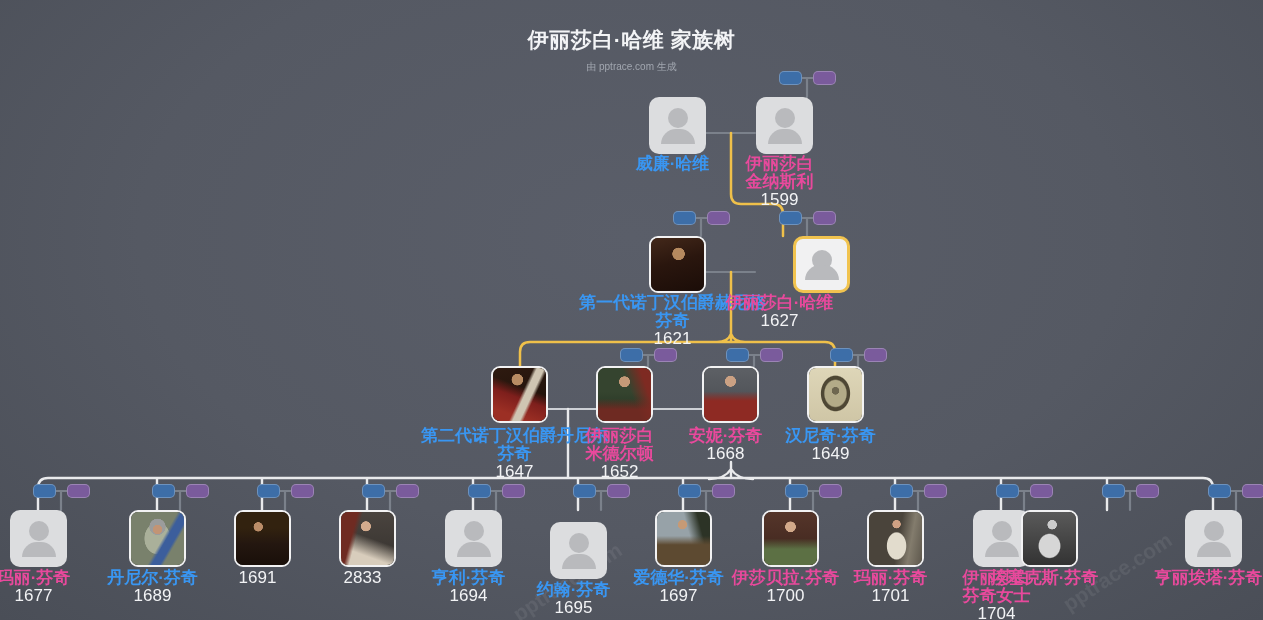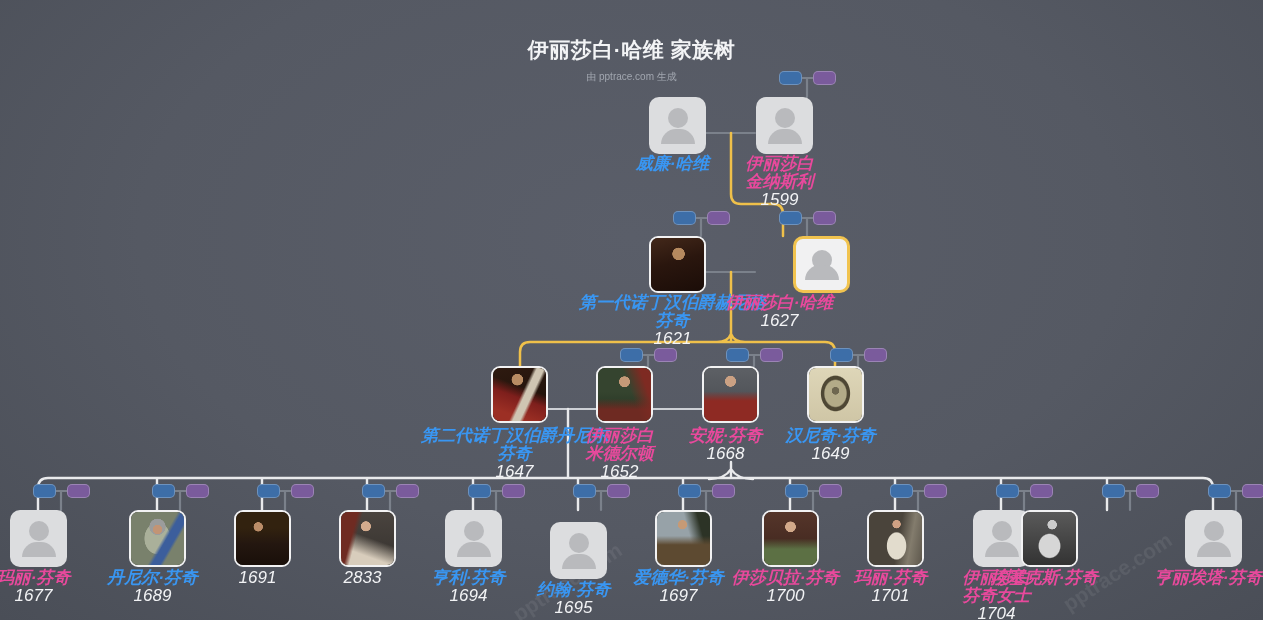--- a/index.html
+++ b/index.html
@@ -2,34 +2,34 @@
 <html style="--blue: #3996f2; --pink: #e8499c;"><head>
 <meta charset="utf-8">
 <style>
   html,body{margin:0;padding:0;background:#3e424b;}
   *{box-sizing:border-box;}
   .stage{
     position:relative;width:1263px;height:620px;overflow:hidden;
     background:radial-gradient(ellipse at 50% 38%, #5a5e69 0%, #555963 55%, #4a4e57 100%);
     font-family:"Liberation Sans","DejaVu Sans",sans-serif;
   }
-  .hdr{position:absolute;left:0;top:36px;width:100%;text-align:center;z-index:5;}
+  .hdr{position:absolute;left:0;top:26px;width:100%;text-align:center;z-index:5;}
   .title{font-size:21px;font-weight:bold;color:#f3f4f6;letter-spacing:.5px;}
   .subtitle{margin-top:6px;font-size:10px;color:#a2a7b0;}
   svg.wires{position:absolute;left:0;top:0;z-index:1;}
   .wm{position:absolute;z-index:0;color:rgba(255,255,255,0.07);font-size:21px;font-weight:bold;
       transform:rotate(-33deg);white-space:nowrap;pointer-events:none;}
   
   .pair{position:absolute;width:57px;height:14px;z-index:3;}
   .pair::before{content:"";position:absolute;left:21px;top:6px;width:15px;height:2px;background:#7b818b;}
   .pi{position:absolute;top:0;width:23px;height:14px;border-radius:5px;border:1px solid rgba(255,255,255,.25);}
   .pi.m{left:0;background:#3d6ea8;}
   .pi.f{right:0;background:#7a5b9c;}
   
-  .person{position:absolute;width:47px;z-index:2;font-style:italic;}
+  .person{position:absolute;width:47px;z-index:2;}
   .nodebox{position:relative;width:57px;height:57px;border-radius:10px;background:#dcdddf;overflow:hidden;}
   .nodebox.photo{border:2px solid #f2f2f3;border-radius:9px;background:#222;}
   .nodebox.hl{background:#f1f1f2;border:3px solid #f1c34f;}
   .avatar{position:absolute;inset:0;}
   .avatar .head{position:absolute;left:50%;top:11px;width:20px;height:20px;margin-left:-10px;border-radius:50%;background:#b9babd;}
   .avatar .body{position:absolute;left:50%;bottom:10px;width:34px;height:15px;margin-left:-17px;border-radius:17px 17px 0 0;background:#b9babd;}
   .fill{position:absolute;inset:0;}
   .plabels{position:absolute;top:58px;left:50%;width:320px;margin-left:-160px;text-align:center;line-height:18px;z-index:4;}
   .g3 .plabels{top:61px;} .g4 .plabels{top:59px;}
   .nm{font-size:17px;font-weight:bold;white-space:nowrap;}

